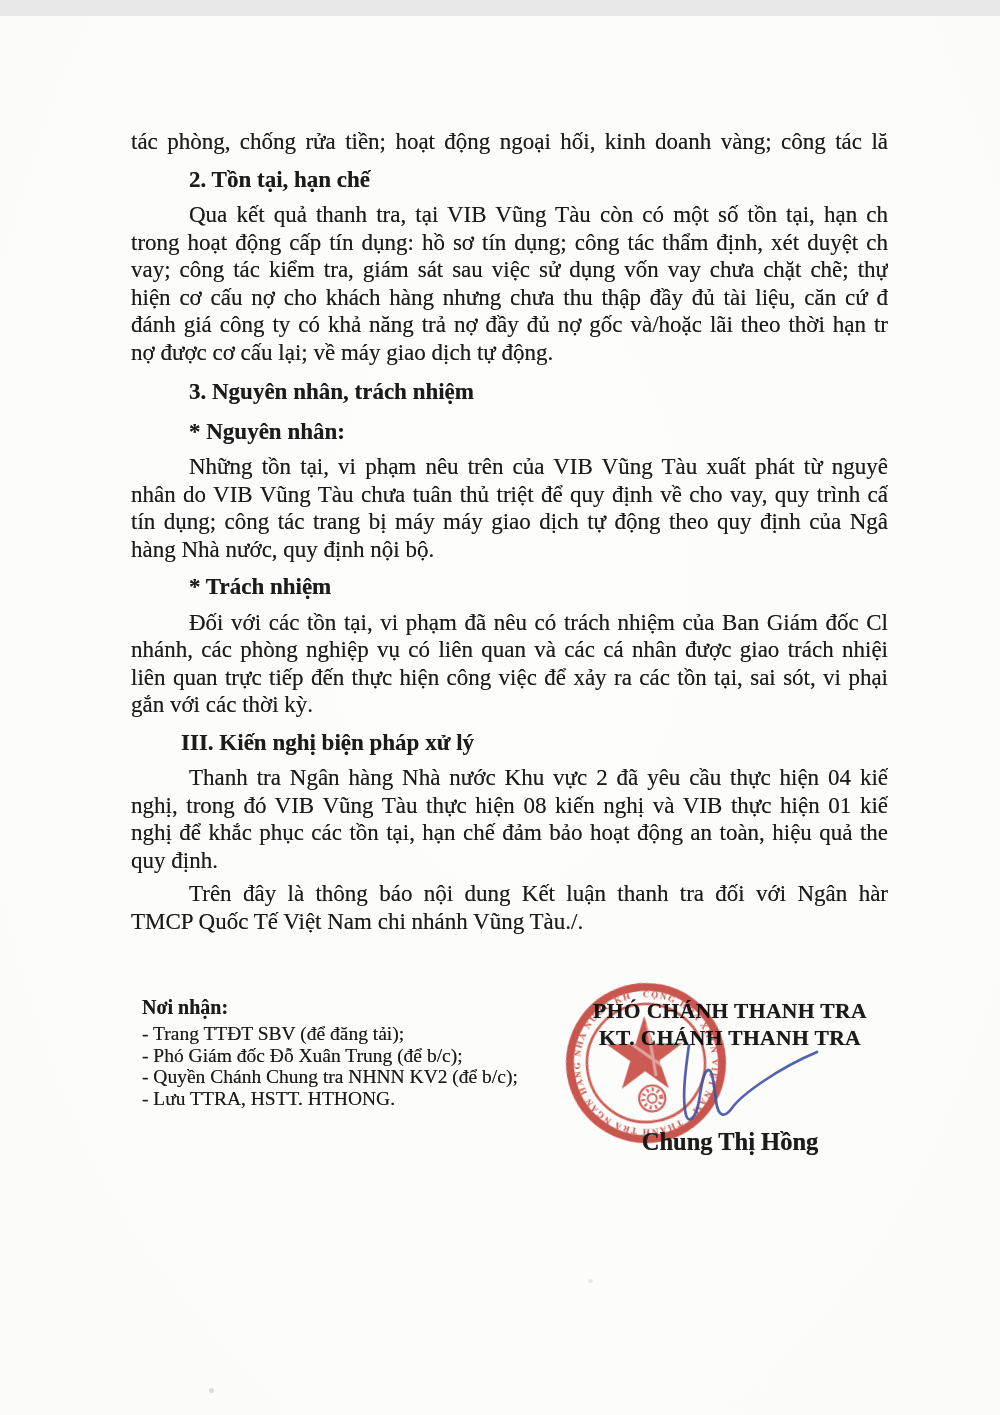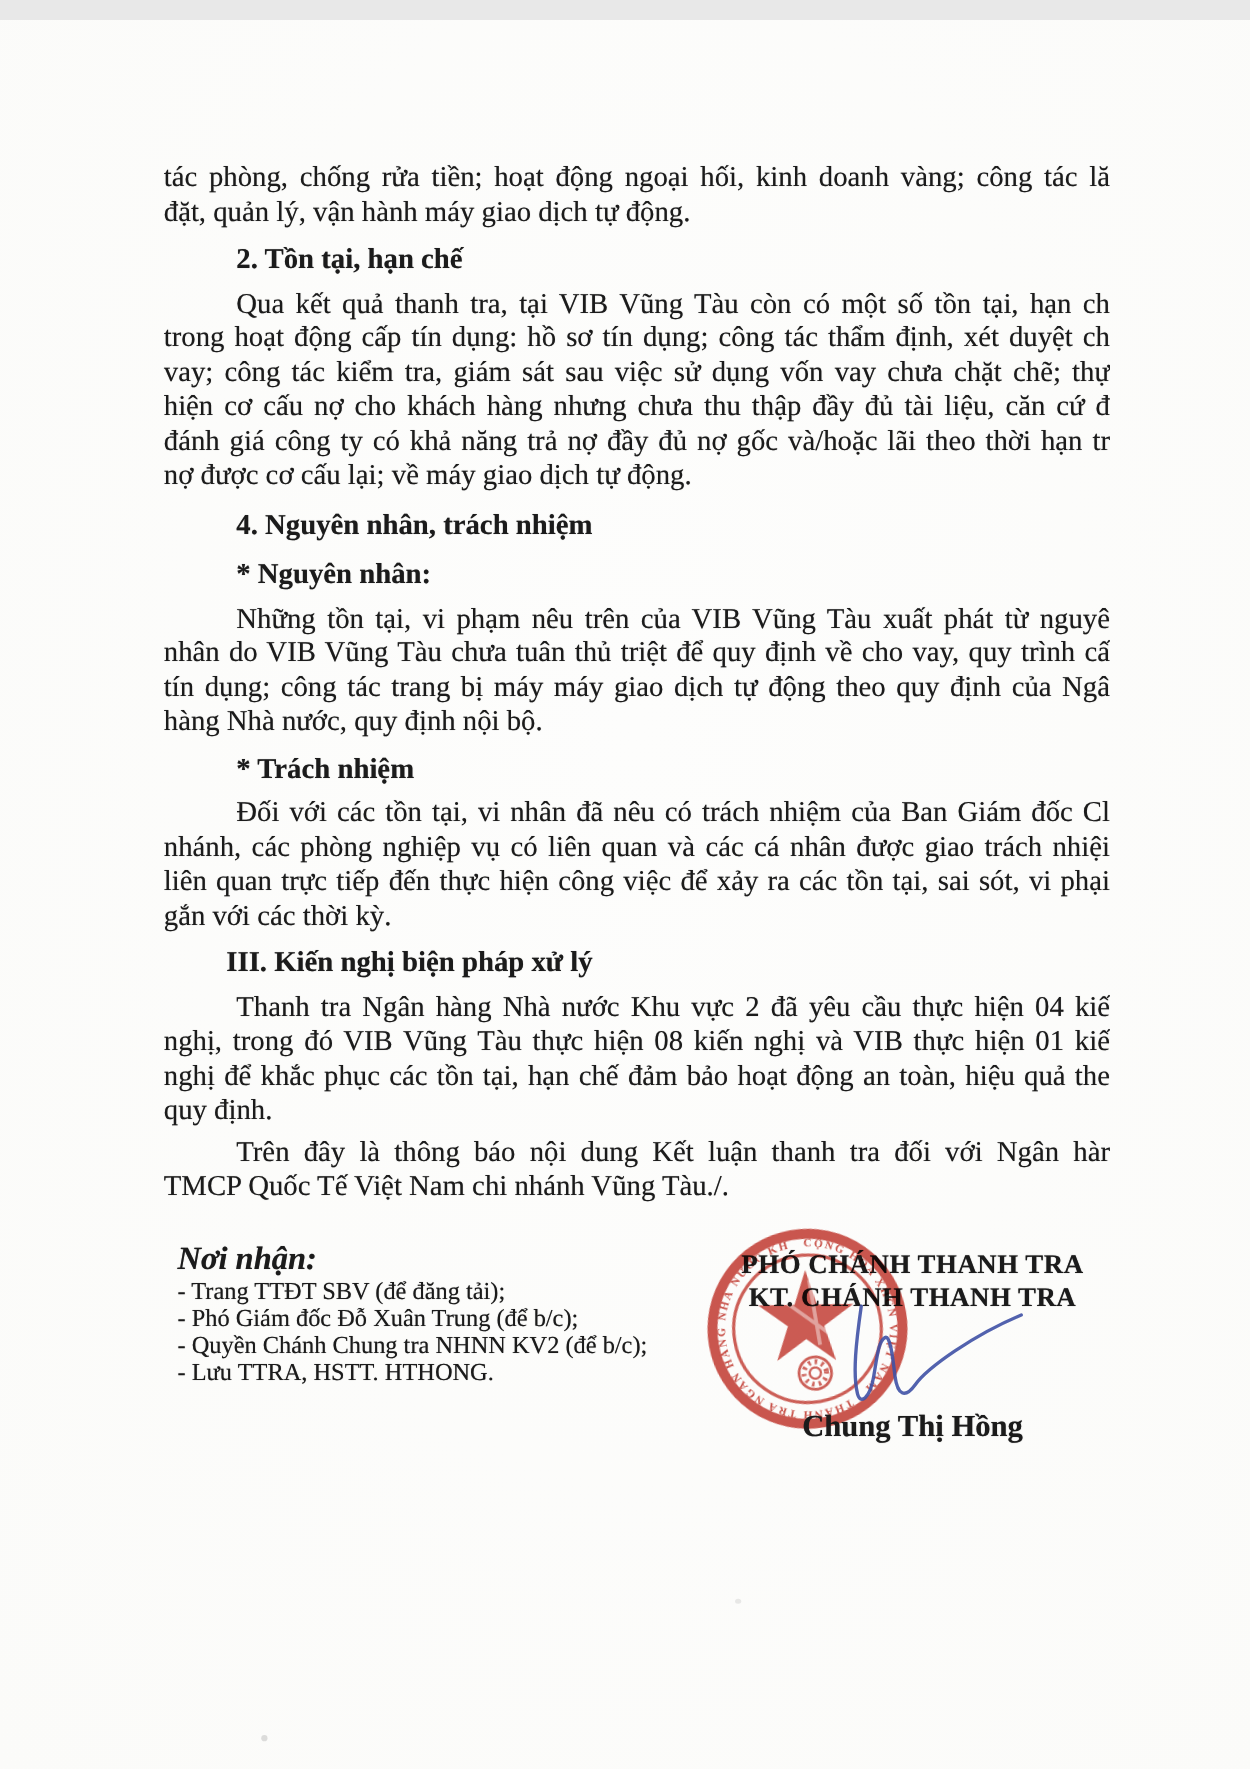--- a/index.html
+++ b/index.html
@@ -25,21 +25,21 @@
   .hd.roman { padding-left:50px; }
   .mt6 { margin-top:6px; } .mt8 { margin-top:8px; }
   .mt10 { margin-top:10px; } .mt12 { margin-top:12px; }
 
   
   .recipients {
     position:absolute; left:142px; top:979px;
     font-size:19.5px; line-height:21.6px;
     text-shadow:0 0 .6px rgba(20,20,20,.6);
   }
-  .rtitle { font-weight:bold; font-style:italic; font-size:26px; line-height:24px; margin-bottom:4px; }
+  .rtitle { font-weight:bold; font-size:20px; line-height:24px; margin-bottom:4px; }
 
   
   .sigtitles {
     position:absolute; left:560px; top:982px; width:340px; z-index:1;
     text-align:center; font-weight:bold; font-size:21.5px; line-height:26.5px;
     letter-spacing:.4px; text-shadow:0 0 .7px rgba(0,0,0,.65);
   }
   .seal {
     position:absolute; left:561px; top:962px; width:170px; height:170px; z-index:2;
     mix-blend-mode:multiply; opacity:.88; filter:blur(.4px);
@@ -64,48 +64,47 @@
 </style>
 </head>
 <body>
 
 <div class="page">
 
   <main class="textcol">
 
     <div>
       <div class="ln">tác phòng, chống rửa tiền; hoạt động ngoại hối, kinh doanh vàng; công tác lă</div>
-      <div class="ln end">đặt, quản lý, vận hành máy giao dịch tự động.</div>
     </div>
 
     <div class="hd mt10">2. Tồn tại, hạn chế</div>
 
     <div class="mt8">
       <div class="ln ind">Qua kết quả thanh tra, tại VIB Vũng Tàu còn có một số tồn tại, hạn ch</div>
       <div class="ln">trong hoạt động cấp tín dụng: hồ sơ tín dụng; công tác thẩm định, xét duyệt ch</div>
       <div class="ln">vay; công tác kiểm tra, giám sát sau việc sử dụng vốn vay chưa chặt chẽ; thự</div>
       <div class="ln">hiện cơ cấu nợ cho khách hàng nhưng chưa thu thập đầy đủ tài liệu, căn cứ đ</div>
       <div class="ln">đánh giá công ty có khả năng trả nợ đầy đủ nợ gốc và/hoặc lãi theo thời hạn tr</div>
       <div class="ln end">nợ được cơ cấu lại; về máy giao dịch tự động.</div>
     </div>
 
-    <div class="hd mt12">4. Nguyên nhân, trách nhiệm</div>
+    <div class="hd mt12">3. Nguyên nhân, trách nhiệm</div>
     <div class="hd mt12">* Nguyên nhân:</div>
 
     <div class="mt8">
       <div class="ln ind">Những tồn tại, vi phạm nêu trên của VIB Vũng Tàu xuất phát từ nguyê</div>
       <div class="ln">nhân do VIB Vũng Tàu chưa tuân thủ triệt để quy định về cho vay, quy trình cấ</div>
       <div class="ln">tín dụng; công tác trang bị máy máy giao dịch tự động theo quy định của Ngâ</div>
       <div class="ln end">hàng Nhà nước, quy định nội bộ.</div>
     </div>
 
     <div class="hd mt10">* Trách nhiệm</div>
 
     <div class="mt8">
-      <div class="ln ind">Đối với các tồn tại, vi nhân đã nêu có trách nhiệm của Ban Giám đốc Cl</div>
+      <div class="ln ind">Đối với các tồn tại, vi phạm đã nêu có trách nhiệm của Ban Giám đốc Cl</div>
       <div class="ln">nhánh, các phòng nghiệp vụ có liên quan và các cá nhân được giao trách nhiệi</div>
       <div class="ln">liên quan trực tiếp đến thực hiện công việc để xảy ra các tồn tại, sai sót, vi phại</div>
       <div class="ln end">gắn với các thời kỳ.</div>
     </div>
 
     <div class="hd roman mt10">III. Kiến nghị biện pháp xử lý</div>
 
     <div class="mt8">
       <div class="ln ind">Thanh tra Ngân hàng Nhà nước Khu vực 2 đã yêu cầu thực hiện 04 kiế</div>
       <div class="ln">nghị, trong đó VIB Vũng Tàu thực hiện 08 kiến nghị và VIB thực hiện 01 kiế</div>

